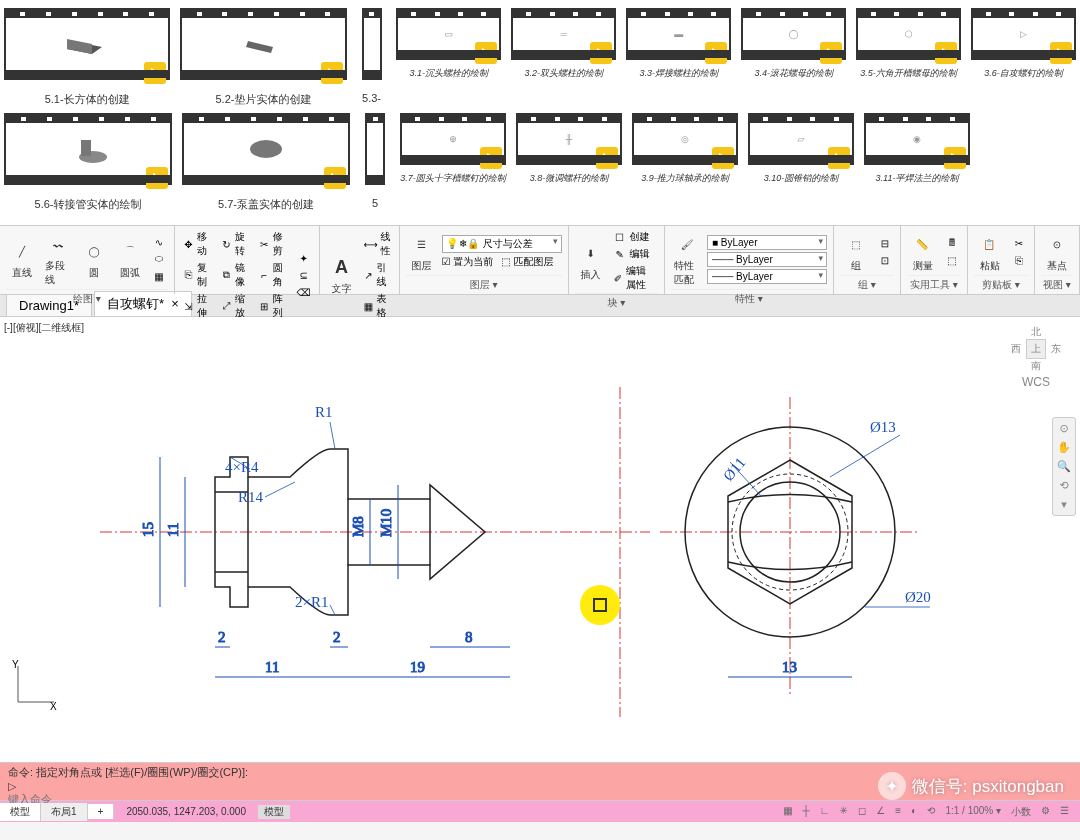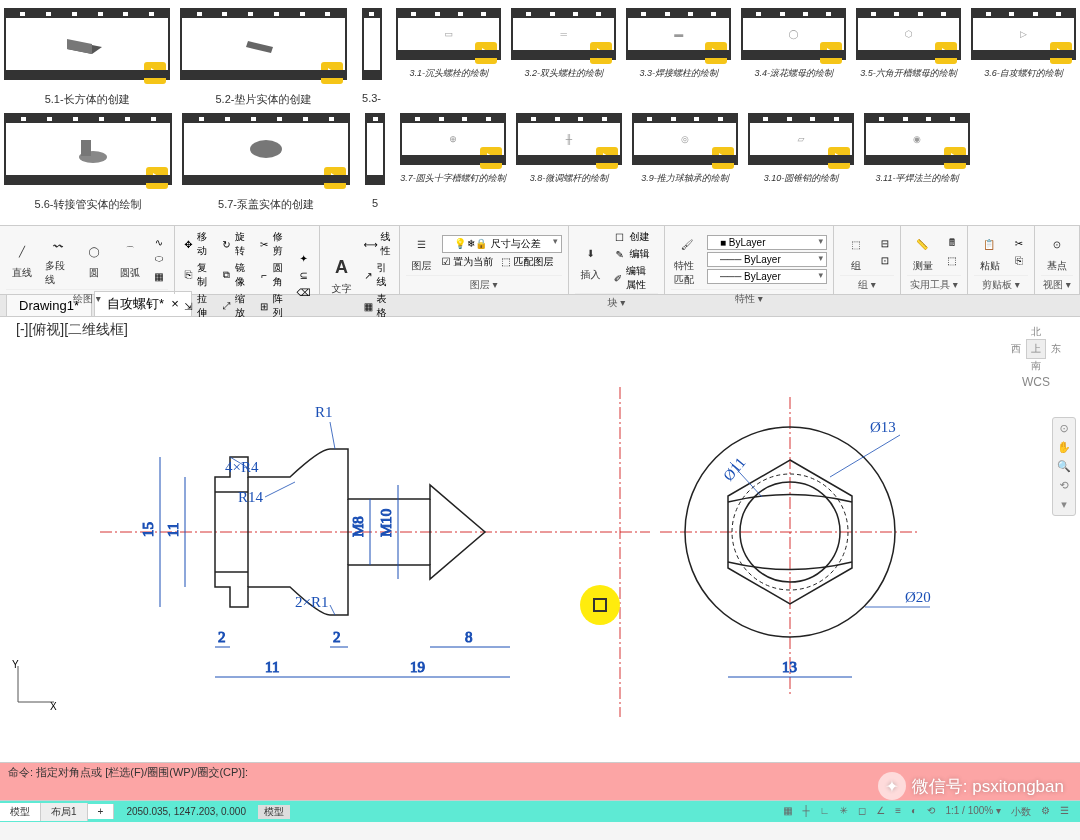--- a/index.html
+++ b/index.html
@@ -25,42 +25,42 @@
 .panel{border-right:1px solid #ccc;padding:3px 6px;display:flex;flex-direction:column;justify-content:space-between;position:relative;}
 .panel-body{display:flex;align-items:center;gap:4px;flex:1;}
 .panel-title{font-size:10px;color:#555;text-align:center;padding-top:2px;border-top:1px solid #eee;}
 .btn{display:flex;flex-direction:column;align-items:center;justify-content:center;font-size:10px;color:#333;padding:2px 3px;cursor:pointer;}
 .btn .ico{width:18px;height:18px;display:flex;align-items:center;justify-content:center;margin-bottom:2px;}
 .btn.big .ico{width:26px;height:26px;}
 .smallbtns{display:flex;flex-direction:column;gap:1px;font-size:10px;}
 .smallbtns .sb{display:flex;align-items:center;gap:3px;padding:1px 2px;cursor:pointer;}
 .smallbtns .sb .si{width:14px;height:14px;display:inline-flex;align-items:center;justify-content:center;}
 .layer-combo{display:flex;flex-direction:column;gap:2px;}
-.combo{border:1px solid #aaa;background:#fff;font-size:10px;padding:1px 14px 1px 12px;position:relative;width:120px;}
+.combo{border:1px solid #aaa;background:#fff;font-size:10px;padding:1px 14px 1px 4px;position:relative;width:120px;}
 .combo::after{content:"▾";position:absolute;right:3px;top:0;font-size:9px;color:#666;}
 .tabs{background:#e8e8e8;border-bottom:1px solid #ccc;height:22px;display:flex;align-items:end;padding-left:6px;}
 .tab{font-size:13px;padding:3px 12px;background:#f9f9f9;border:1px solid #ccc;border-bottom:none;margin-right:2px;cursor:pointer;}
 .tab.active{background:#fff;}
 .canvas{background:#fff;height:445px;position:relative;overflow:hidden;}
-.viewlabel{position:absolute;top:4px;left:16px;font-size:14px;color:#333;}
+.viewlabel{position:absolute;top:4px;left:4px;font-size:10px;color:#333;}
 .cube{position:absolute;top:8px;right:14px;text-align:center;font-size:10px;color:#888;}
 .cube .c{display:grid;grid-template-columns:20px 20px 20px;grid-template-rows:14px 20px 14px;align-items:center;justify-items:center;}
 .cube .face{background:#eee;border:1px solid #ccc;width:20px;height:20px;display:flex;align-items:center;justify-content:center;}
 .navbar{position:absolute;right:4px;top:100px;width:24px;background:rgba(240,240,240,0.9);border:1px solid #ccc;border-radius:3px;padding:4px 0;display:flex;flex-direction:column;align-items:center;gap:6px;font-size:11px;color:#888;}
 .drawing{position:absolute;top:40px;left:130px;}
 .dim{font-family:serif;font-size:15px;fill:#1a4fb5;}
 .dline{stroke:#1a4fb5;stroke-width:1;}
 .part{stroke:#222;stroke-width:1.5;fill:none;}
 .center{stroke:#c00;stroke-width:0.8;stroke-dasharray:12 3 2 3;}
 .thin{stroke:#1a4fb5;stroke-width:0.8;}
 .hidden-line{stroke:#222;stroke-width:1;stroke-dasharray:4 3;fill:none;}
 .ucs{position:absolute;left:10px;bottom:50px;font-size:11px;color:#555;}
 .cmd{background:#fca5a5;border-top:1px solid #ccc;height:38px;padding:2px 8px;font-size:11px;color:#333;}
 .cmd input{width:100%;border:none;background:transparent;font-size:11px;outline:none;}
-.status{background:#5eead4;border-top:1px solid #ccc;height:22px;display:flex;align-items:center;font-size:10px;color:#333;justify-content:center;}
+.status{background:#f9a8d4;border-top:1px solid #ccc;height:22px;display:flex;align-items:center;font-size:10px;color:#333;justify-content:center;}
 .status .mtab{padding:2px 10px;background:#fff;border-right:1px solid #ccc;}
 .status .coords{padding:0 12px;}
 .status .tools{display:flex;gap:4px;margin-left:auto;padding-right:8px;}
 .status .tools span{padding:0 3px;color:#666;}
 .wm{position:absolute;right:16px;bottom:40px;color:#fff;font-size:17px;display:flex;align-items:center;gap:6px;text-shadow:0 0 4px rgba(0,0,0,0.3);}
 .wm .wico{width:28px;height:28px;border-radius:50%;background:rgba(255,255,255,0.6);display:flex;align-items:center;justify-content:center;font-size:16px;}
 .cursor{position:absolute;width:40px;height:40px;border-radius:50%;background:rgba(255,235,0,0.95);display:flex;align-items:center;justify-content:center;}
 .cursor::after{content:"";width:10px;height:10px;border:2px solid #333;}
 svg{overflow:visible;}
 </style>
@@ -757,20 +757,21 @@
         <line x1="8" y1="42" x2="8" y2="6" stroke="#555"></line>
         <line x1="8" y1="42" x2="44" y2="42" stroke="#555"></line>
         <text x="2" y="8" font-size="10">Y</text>
         <text x="40" y="50" font-size="10">X</text>
       </svg>
   </div>
 </div>
 
 <div class="cmd">
   <div>命令: 指定对角点或  [栏选(F)/圈围(WP)/圈交(CP)]:</div>
+  <div>▷ <input placeholder="键入命令" style=""></div>
 </div>
 
 <div class="status">
   <div class="mtab">模型</div>
   <div class="mtab" style="background:#eee">布局1</div>
   <div class="mtab">+</div>
   <div class="coords">2050.035, 1247.203, 0.000</div>
   <div style="padding:0 6px;background:#ddd">模型</div>
   <div class="tools">
     <span>▦</span>

